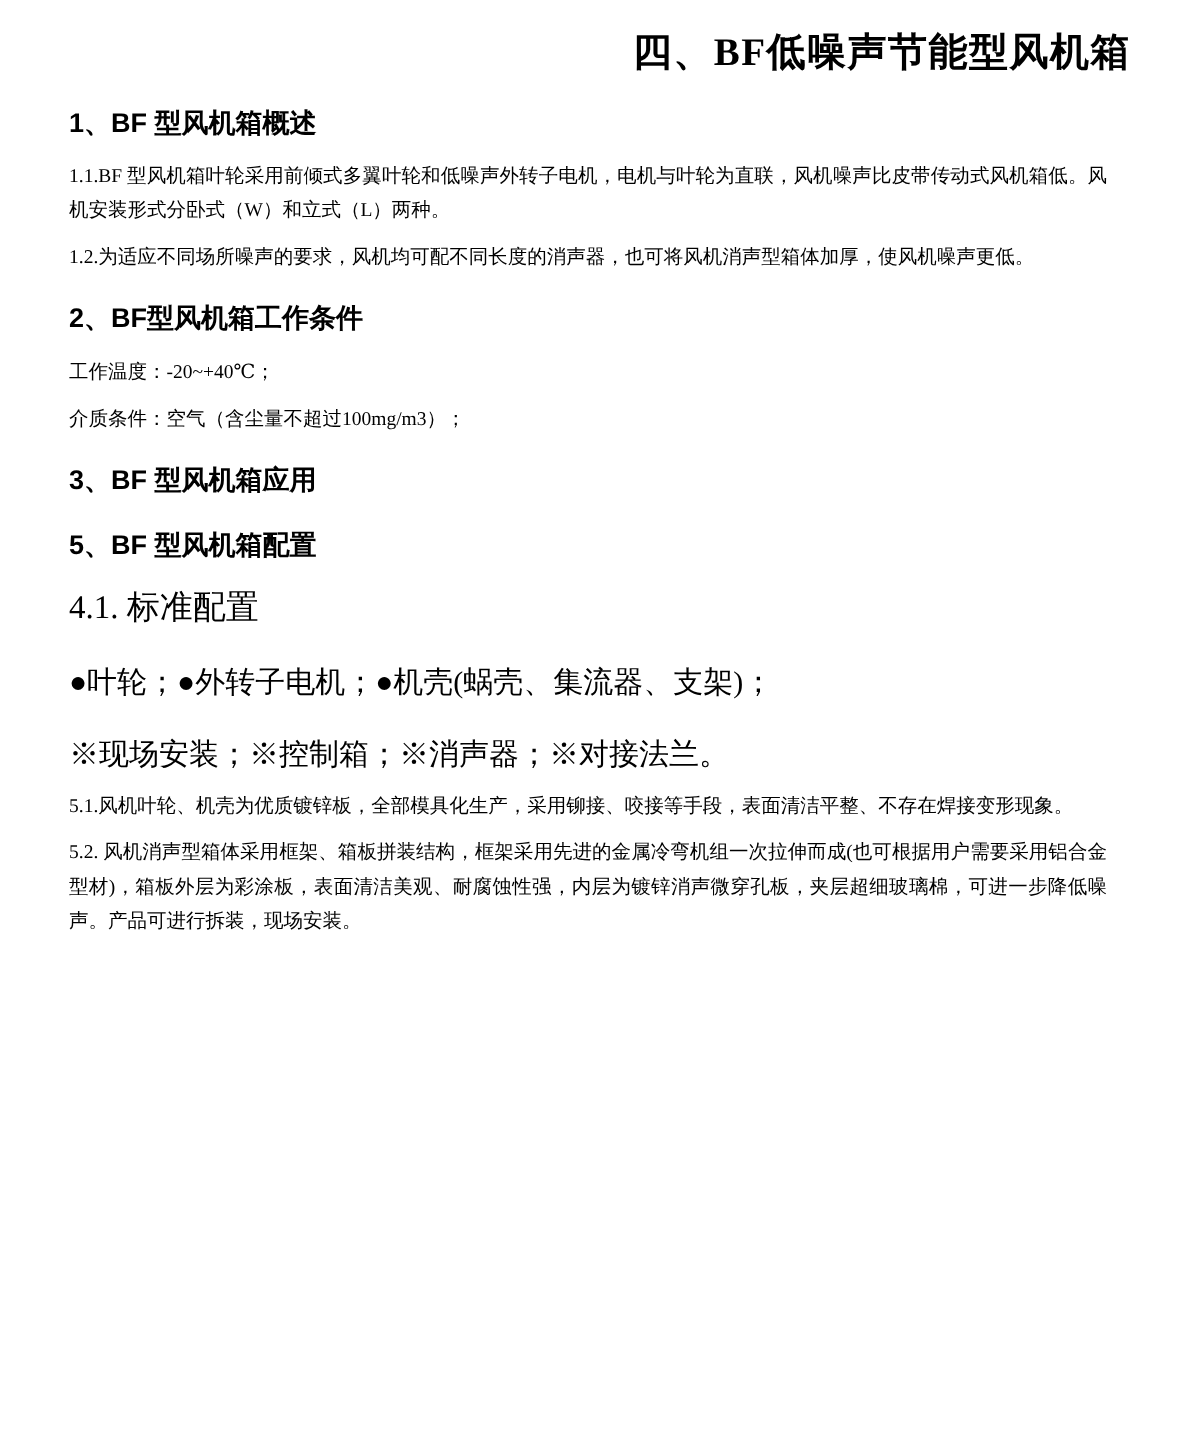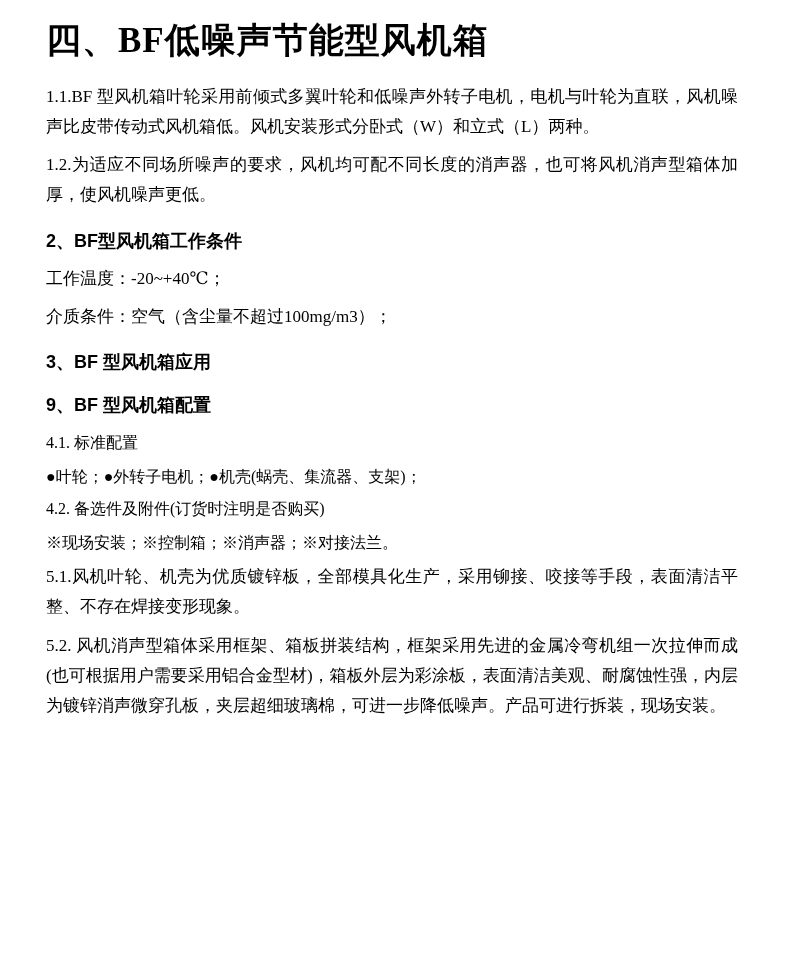--- a/index.html
+++ b/index.html
@@ -12,71 +12,71 @@
     min-height: 954px;
     font-family: "Liberation Serif", "DejaVu Serif", serif;
     color: #000000;
   }
   .page {
     width: 800px;
     box-sizing: border-box;
     padding: 10px 46px 20px 46px;
   }
   .doc-title {
-    text-align: left;
+    text-align: right;
     font-family: "Liberation Serif", "DejaVu Serif", serif;
     font-weight: bold;
-    font-size: 35px;
+    font-size: 26px;
     letter-spacing: 1px;
     margin: 8px 0 18px 0;
     line-height: 1.3;
   }
   .h2 {
     font-family: "Liberation Sans", "DejaVu Sans", sans-serif;
     font-weight: bold;
     font-size: 18px;
     margin: 18px 0 10px 0;
     line-height: 1.4;
   }
   p.body {
-    font-size: 17px;
+    font-size: 13px;
     line-height: 1.78;
     margin: 0 16px 8px 0;
     text-align: justify;
     text-justify: inter-ideograph;
   }
   p.sub {
-    font-size: 16px;
+    font-size: 22px;
     line-height: 1.75;
     margin: 0 0 6px 0;
   }
   p.item {
-    font-size: 16px;
+    font-size: 20px;
     line-height: 1.8;
-    margin: 0 0 4px 0;
+    margin: 12px 0 4px 0;
   }
 </style>
 </head>
 <body>
 
 <div class="page">
 
   <h1 class="doc-title">四、BF低噪声节能型风机箱</h1>
 
+  <h2 class="h2">1、BF 型风机箱概述</h2>
   <p class="body">1.1.BF 型风机箱叶轮采用前倾式多翼叶轮和低噪声外转子电机，电机与叶轮为直联，风机噪声比皮带传动式风机箱低。风机安装形式分卧式（W）和立式（L）两种。</p>
   <p class="body">1.2.为适应不同场所噪声的要求，风机均可配不同长度的消声器，也可将风机消声型箱体加厚，使风机噪声更低。</p>
 
   <h2 class="h2">2、BF型风机箱工作条件</h2>
   <p class="body">工作温度：-20~+40℃；</p>
   <p class="body">介质条件：空气（含尘量不超过100mg/m3）；</p>
 
   <h2 class="h2">3、BF 型风机箱应用</h2>
 
-  <h2 class="h2">9、BF 型风机箱配置</h2>
+  <h2 class="h2">5、BF 型风机箱配置</h2>
   <p class="sub">4.1. 标准配置</p>
   <p class="item">●叶轮；●外转子电机；●机壳(蜗壳、集流器、支架)；</p>
-  <p class="sub">4.2. 备选件及附件(订货时注明是否购买)</p>
   <p class="item">※现场安装；※控制箱；※消声器；※对接法兰。</p>
 
   <p class="body">5.1.风机叶轮、机壳为优质镀锌板，全部模具化生产，采用铆接、咬接等手段，表面清洁平整、不存在焊接变形现象。</p>
   <p class="body">5.2. 风机消声型箱体采用框架、箱板拼装结构，框架采用先进的金属冷弯机组一次拉伸而成(也可根据用户需要采用铝合金型材)，箱板外层为彩涂板，表面清洁美观、耐腐蚀性强，内层为镀锌消声微穿孔板，夹层超细玻璃棉，可进一步降低噪声。产品可进行拆装，现场安装。</p>
 
 </div>
 
 </body></html>

